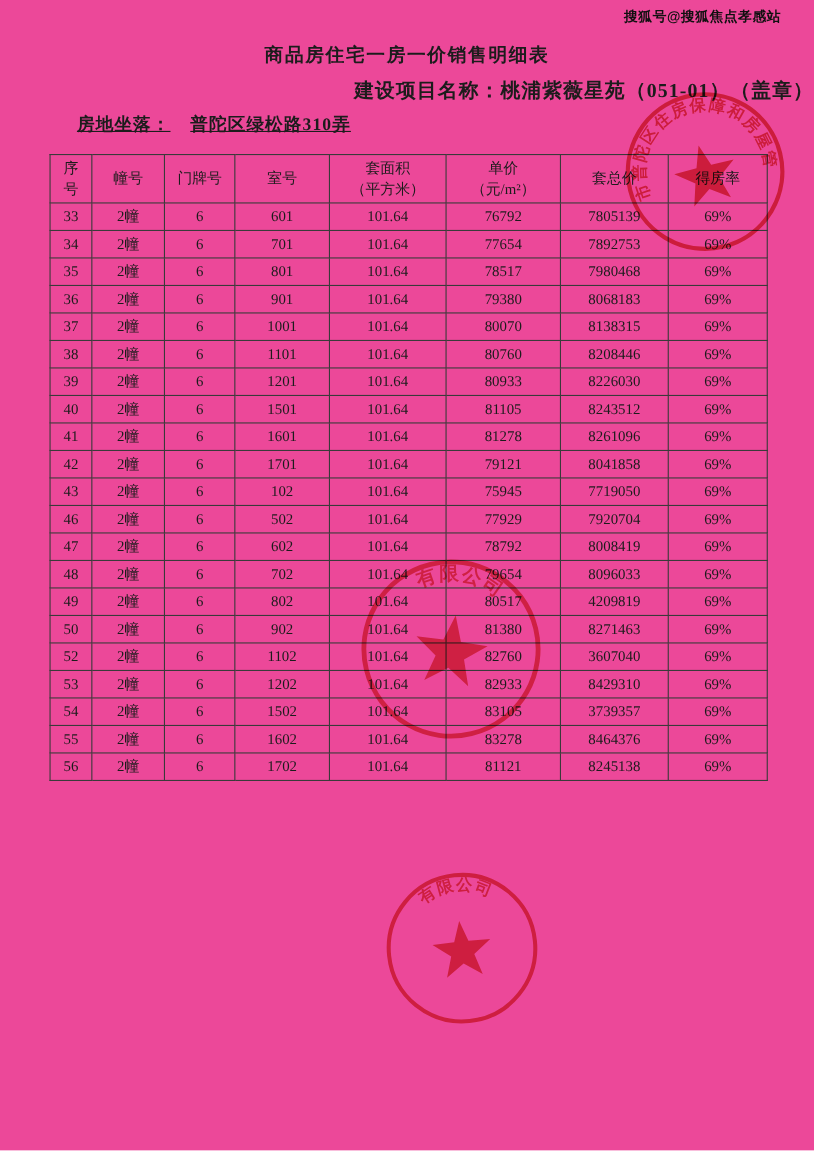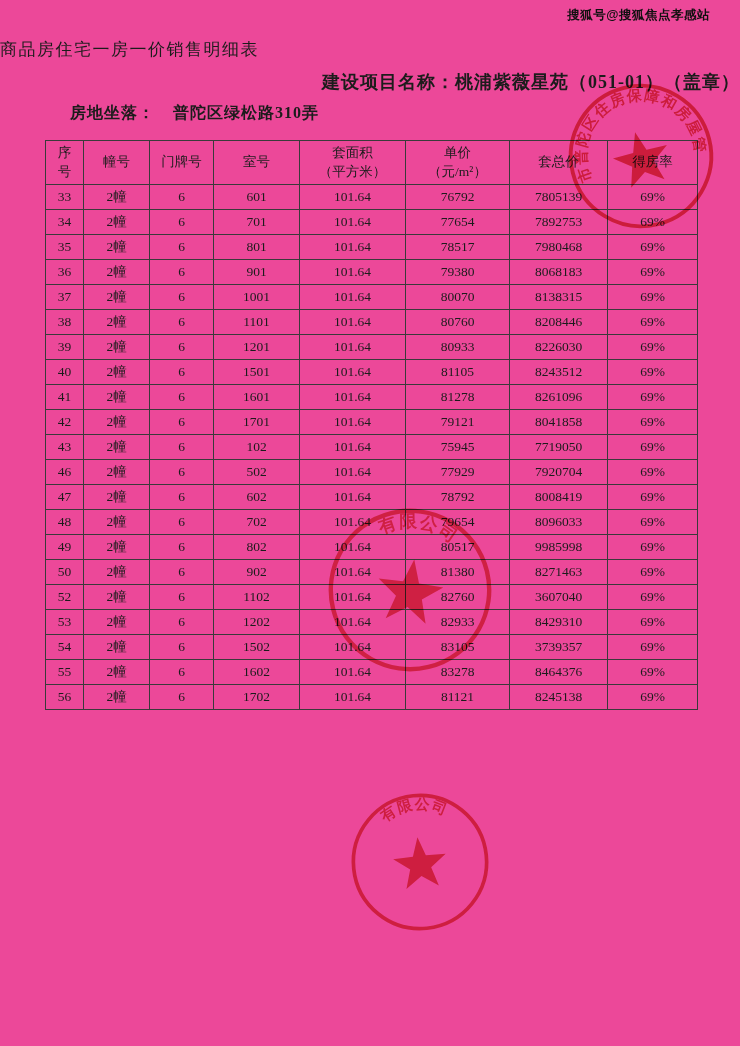--- a/index.html
+++ b/index.html
@@ -25,23 +25,23 @@
     font-weight: bold;
     color: #101010;
     letter-spacing: 0.5px;
   }
 
   .doc-title {
     position: absolute;
     top: 38px;
     left: 0;
     width: 740px;
-    text-align: left;
+    text-align: center;
     font-size: 17px;
-    font-weight: normal;
+    font-weight: bold;
     letter-spacing: 1.5px;
   }
 
   .doc-project {
     position: absolute;
     top: 70px;
     left: 0;
     width: 740px;
     text-align: right;
     font-size: 18px;
@@ -49,20 +49,21 @@
     letter-spacing: 1px;
   }
 
   .doc-location {
     position: absolute;
     top: 103px;
     left: 70px;
     font-size: 16px;
     font-weight: bold;
     letter-spacing: 1px;
+    text-decoration: underline;
   }
   .doc-location .loc-value { margin-left: 18px; }
 
   table.price-table {
     position: absolute;
     top: 140px;
     left: 45px;
     width: 652px;
     border-collapse: collapse;
     table-layout: fixed;
@@ -278,21 +279,21 @@
           <td>8096033</td>
           <td>69%</td>
         </tr>
         <tr>
           <td>49</td>
           <td>2幢</td>
           <td>6</td>
           <td>802</td>
           <td>101.64</td>
           <td>80517</td>
-          <td>9985998</td>
+          <td>4209819</td>
           <td>69%</td>
         </tr>
         <tr>
           <td>50</td>
           <td>2幢</td>
           <td>6</td>
           <td>902</td>
           <td>101.64</td>
           <td>81380</td>
           <td>8271463</td>

